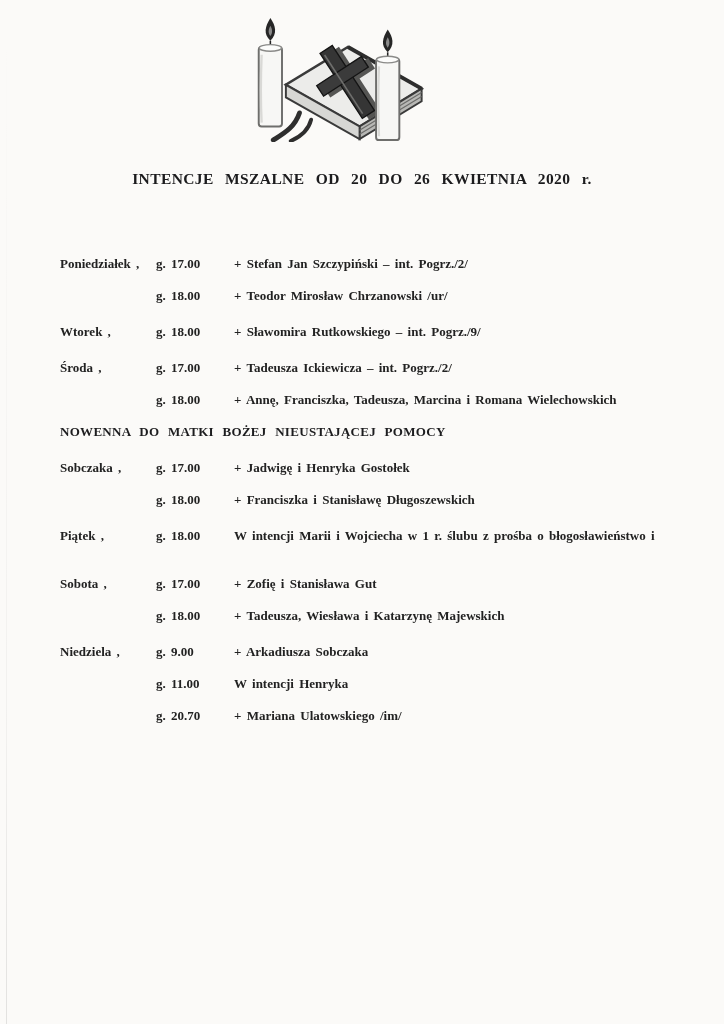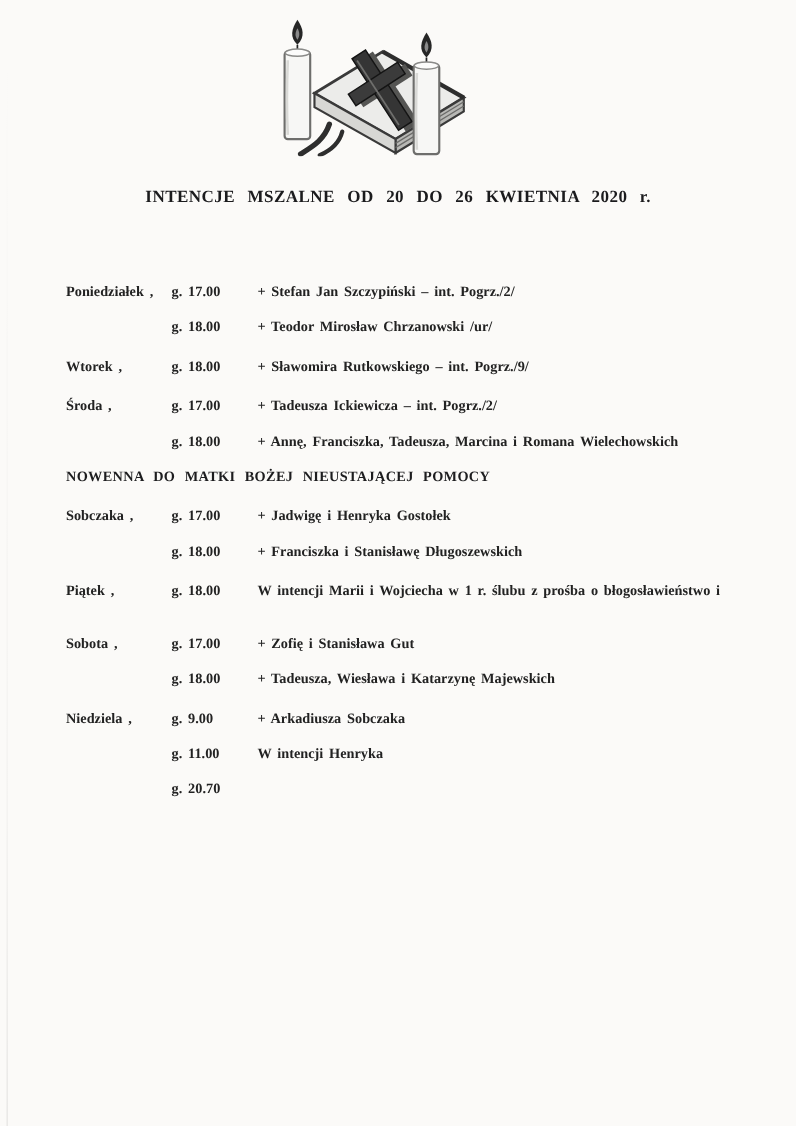--- a/index.html
+++ b/index.html
@@ -176,16 +176,17 @@
         <span class="intention">+ Arkadiusza Sobczaka</span>
       </div>
       <div class="row">
         <span class="day"></span>
         <span class="time">g. 11.00</span>
         <span class="intention">W intencji Henryka</span>
       </div>
       <div class="row">
         <span class="day"></span>
         <span class="time">g. 20.70</span>
+        <span class="intention">+ Mariana Ulatowskiego /im/</span>
       </div>
     </div>
 
 </div>
 
 </body></html>

